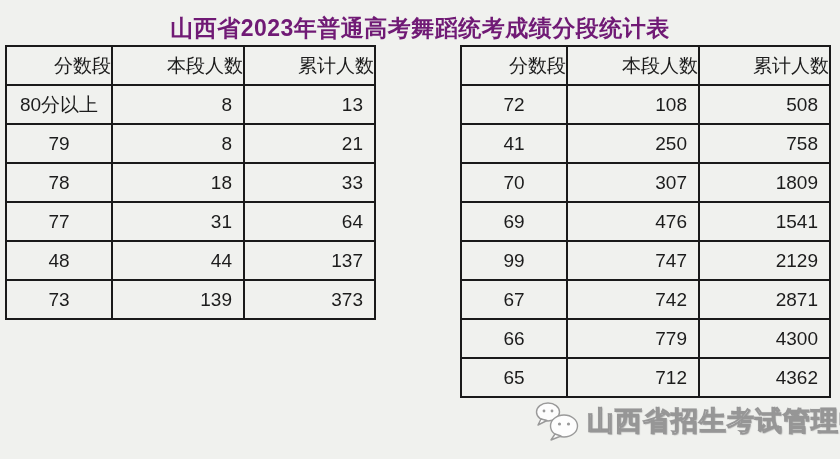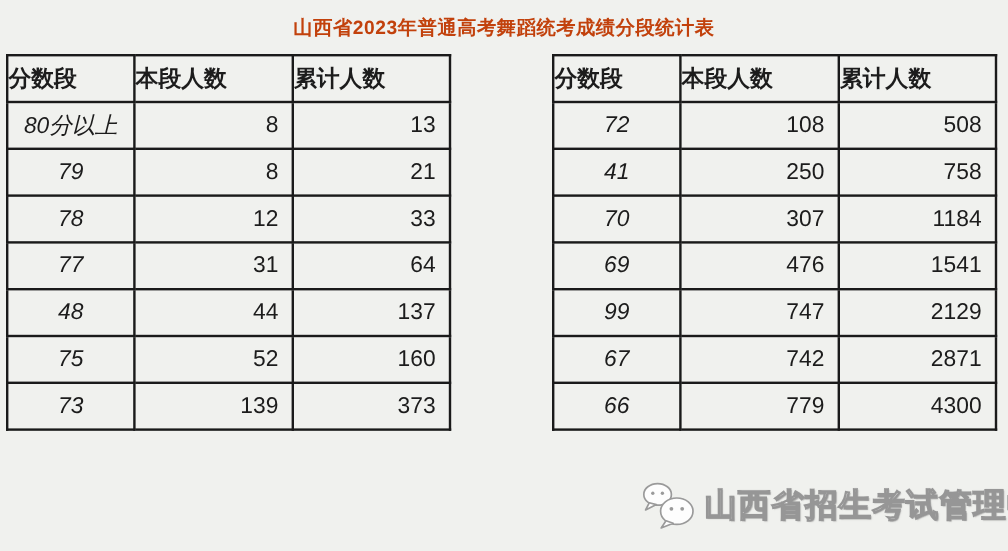--- a/index.html
+++ b/index.html
@@ -8,23 +8,23 @@
     background: #f0f1ee;
     font-family: "Liberation Sans", "DejaVu Sans", sans-serif;
     position: relative;
     overflow: hidden;
   }
   .title {
     position: absolute;
     top: 13px; left: 0; right: 0;
     margin: 0;
     text-align: center;
-    font-size: 16px;
+    font-size: 23px;
     font-weight: 700;
-    color: #c2410c;
+    color: #701a75;
     letter-spacing: 0.5px;
   }
   table.score-table {
     position: absolute;
     top: 45px;
     border-collapse: collapse;
     table-layout: fixed;
   }
   table.score-table.left  { left: 5px; }
   table.score-table.right { left: 460px; }
@@ -33,24 +33,24 @@
   .col-c { width: 131px; }
   .score-table th, .score-table td {
     border: 2px solid #1a1a1a;
     height: 37px;
     padding: 0;
     font-size: 19px;
     color: #1c1c1c;
     background: transparent;
   }
   .score-table th {
-    font-weight: 700;
-    text-align: left;
+    font-weight: 400;
+    text-align: right;
   }
-  .score-table td.score { text-align: center; font-style: italic; }
+  .score-table td.score { text-align: center; }
   .score-table td.num   { text-align: right; padding-right: 11px; }
   .watermark {
     position: absolute;
     left: 534px; top: 400px;
     display: flex;
     align-items: center;
     gap: 7px;
   }
   .watermark-text {
     font-size: 27px;
@@ -89,37 +89,32 @@
           <td class="num">8</td>
           <td class="num">13</td>
         </tr>
         <tr>
           <td class="score">79</td>
           <td class="num">8</td>
           <td class="num">21</td>
         </tr>
         <tr>
           <td class="score">78</td>
-          <td class="num">12</td>
+          <td class="num">18</td>
           <td class="num">33</td>
         </tr>
         <tr>
           <td class="score">77</td>
           <td class="num">31</td>
           <td class="num">64</td>
         </tr>
         <tr>
           <td class="score">48</td>
           <td class="num">44</td>
           <td class="num">137</td>
-        </tr>
-        <tr>
-          <td class="score">75</td>
-          <td class="num">52</td>
-          <td class="num">160</td>
         </tr>
         <tr>
           <td class="score">73</td>
           <td class="num">139</td>
           <td class="num">373</td>
         </tr>
       </tbody>
   </table>
 
   <table class="score-table right">
@@ -142,41 +137,46 @@
           <td class="num">508</td>
         </tr>
         <tr>
           <td class="score">41</td>
           <td class="num">250</td>
           <td class="num">758</td>
         </tr>
         <tr>
           <td class="score">70</td>
           <td class="num">307</td>
-          <td class="num">1184</td>
+          <td class="num">1809</td>
         </tr>
         <tr>
           <td class="score">69</td>
           <td class="num">476</td>
           <td class="num">1541</td>
         </tr>
         <tr>
           <td class="score">99</td>
           <td class="num">747</td>
           <td class="num">2129</td>
         </tr>
         <tr>
           <td class="score">67</td>
           <td class="num">742</td>
           <td class="num">2871</td>
         </tr>
         <tr>
           <td class="score">66</td>
           <td class="num">779</td>
           <td class="num">4300</td>
+        </tr>
+        <tr>
+          <td class="score">65</td>
+          <td class="num">712</td>
+          <td class="num">4362</td>
         </tr>
       </tbody>
   </table>
 
   <div class="watermark">
     <svg class="wechat-icon" width="46" height="42" viewBox="0 0 46 42" xmlns="http://www.w3.org/2000/svg">
 
       <ellipse cx="14" cy="12" rx="11.5" ry="9" fill="#fdfdfd" stroke="#9a9a9a" stroke-width="1.4"></ellipse>
       <path d="M7 19 L4 25 L13 20.5 Z" fill="#fdfdfd" stroke="#9a9a9a" stroke-width="1.4" stroke-linejoin="round"></path>
       <circle cx="10" cy="11" r="1.4" fill="#9a9a9a"></circle>

